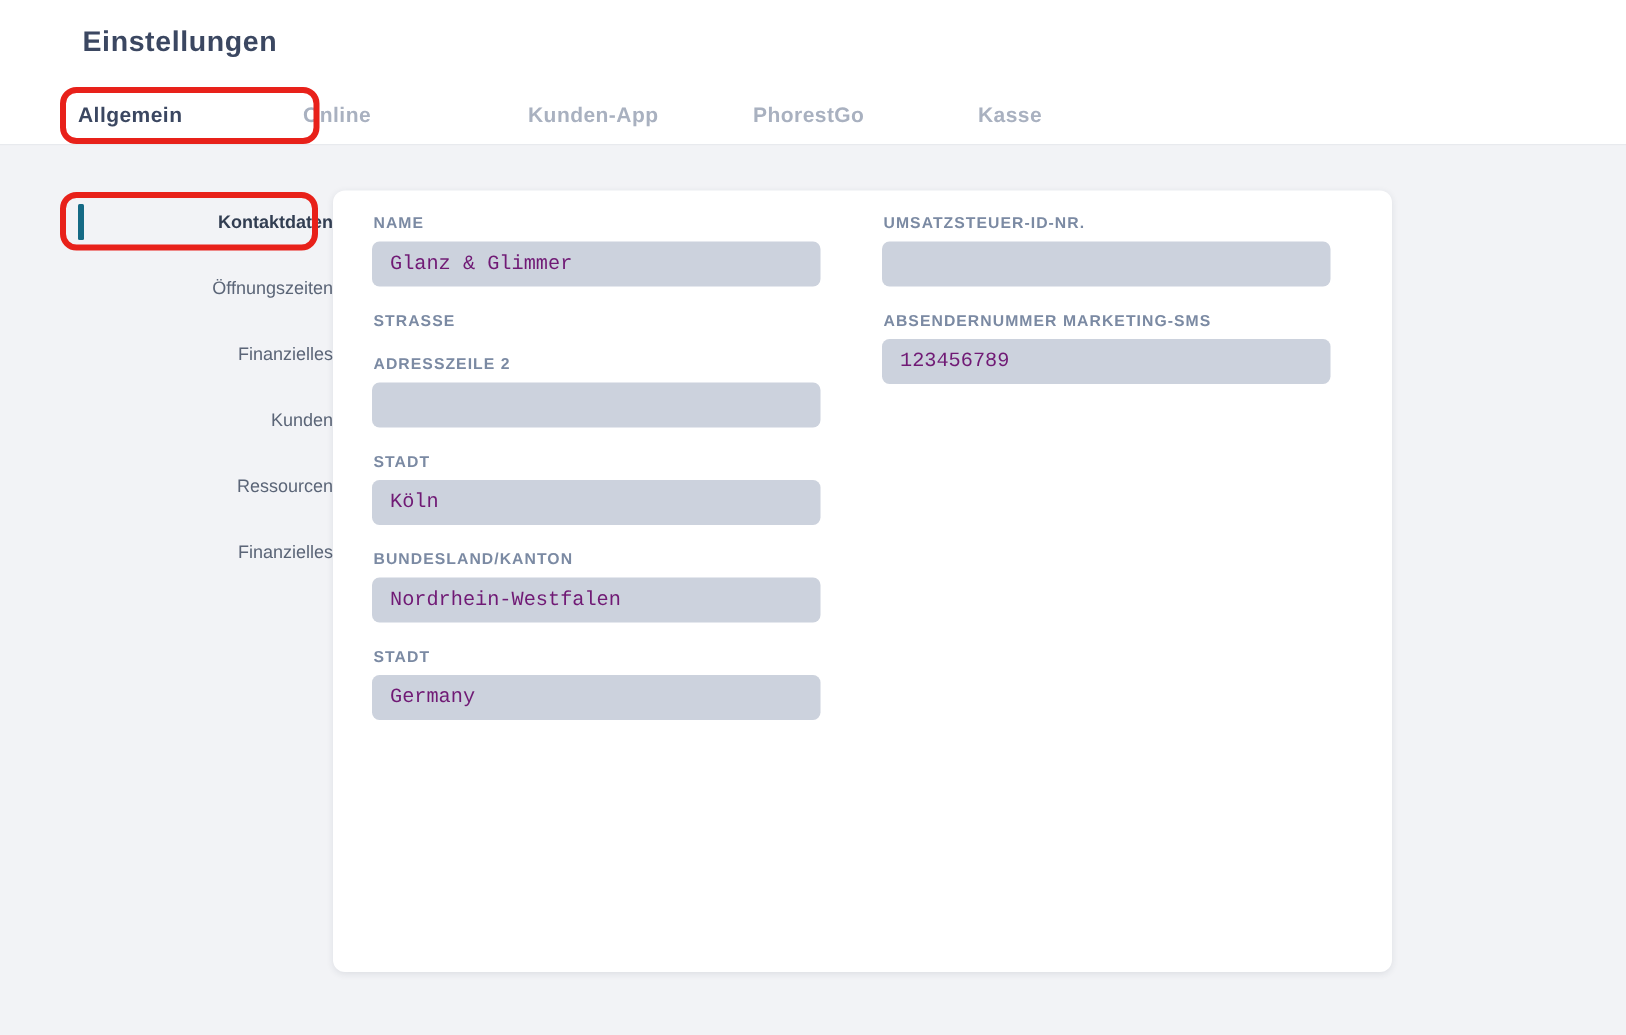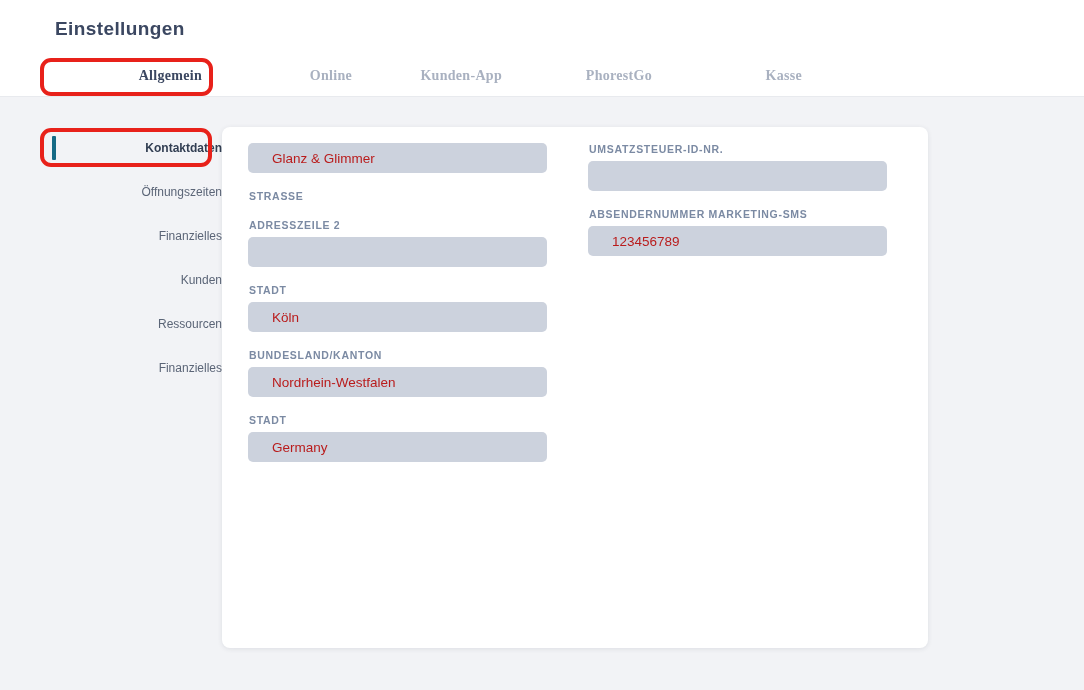--- a/index.html
+++ b/index.html
@@ -21,25 +21,24 @@
     position: absolute; left: 55px; top: 18px;
     font-size: 19px; font-weight: 700; letter-spacing: 0.4px;
     color: #3b4761;
   }
   .tabbar {
     position: absolute; left: 52px; bottom: 0; height: 38px;
     display: flex;
   }
   .tab {
     width: 150px; height: 38px;
-    display: flex; align-items: center; justify-content: flex-end;
+    display: flex; align-items: center; justify-content: flex-start;
     font-size: 14px; font-weight: 700; letter-spacing: 0.3px;
     color: #a9b1c0; cursor: pointer;
     border-bottom: 2px solid transparent;
-    font-family: Liberation Serif, serif;
   }
   .tab.active { color: #3b4761; border-bottom-color: #3b4761; }
 
   
   .sidebar { position: absolute; left: 0; top: 98px; width: 222px; }
   .sidebar-list { list-style: none; padding-top: 28px; }
   .sidebar-item {
     position: relative; height: 44px;
     display: flex; align-items: center;
     padding-left: 105px;
@@ -69,23 +68,23 @@
     font-size: 10.5px; font-weight: 700; letter-spacing: 0.7px;
     color: #7b8aa3;
     margin: 0 0 6px 1px;
     height: 12px; line-height: 12px;
     white-space: nowrap;
   }
   .field-input {
     width: 299px; height: 30px;
     background: #ccd2dd;
     border: none; border-radius: 5px;
-    padding: 0 24px;
-    font-family: Liberation Sans, sans-serif;
-    font-size: 13.5px; color: #b91c1c;
+    padding: 0 12px;
+    font-family: Liberation Mono, monospace;
+    font-size: 13.5px; color: #701a75;
     outline: none;
   }
 
   
   .annotation {
     position: absolute;
     border: 4px solid #e8211a;
     border-radius: 11px;
     pointer-events: none;
     background: transparent;
@@ -140,20 +139,21 @@
       <li class="sidebar-item">
         <span>Finanzielles</span>
       </li>
     </ul>
   </div>
 
   <div class="card">
 
     <div class="form-col col-left">
       <div class="field-group">
+        <label class="field-label">NAME</label>
         <input class="field-input" type="text" value="Glanz &amp; Glimmer" style="">
       </div>
       <div class="field-group">
         <label class="field-label">STRASSE</label>
       </div>
       <div class="field-group">
         <label class="field-label">ADRESSZEILE 2</label>
         <input class="field-input" type="text" value="" style="">
       </div>
       <div class="field-group">

